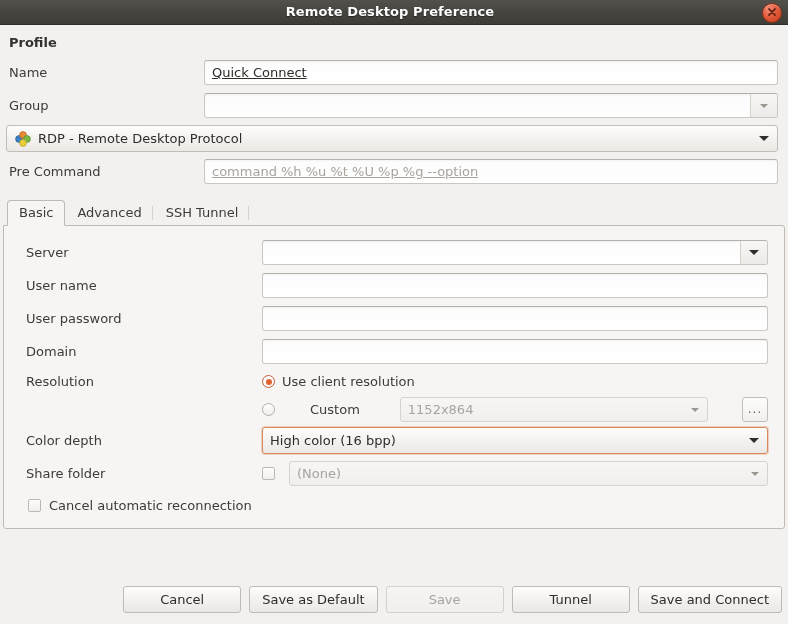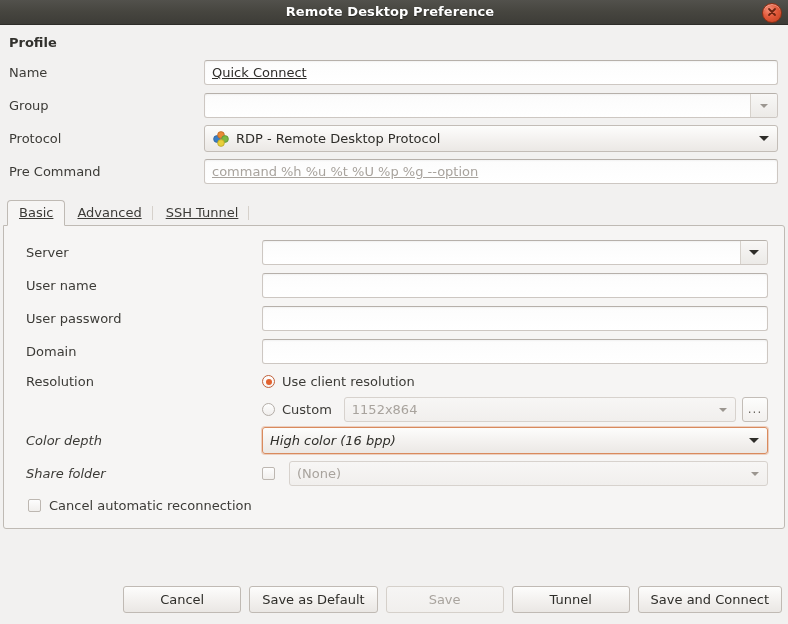--- a/index.html
+++ b/index.html
@@ -199,21 +199,20 @@
   .notebook {
     margin: 12px 3px 0 3px;
     position: relative;
   }
   .tabstrip {
     display: flex;
     height: 25px;
     position: relative;
     z-index: 2;
     padding-left: 4px;
-    text-decoration: underline;
   }
   .tab {
     font-size: 13px;
     padding: 4px 11px 5px 11px;
     color: #3c3b37;
     border: 1px solid transparent;
     border-bottom: none;
     border-radius: 4px 4px 0 0;
     cursor: pointer;
     line-height: 15px;
@@ -371,21 +370,20 @@
           <div class="combo-entry">
             <div class="ce-text"></div>
             <div class="ce-btn">
               <span class="arrow-down light"></span>
             </div>
           </div>
         </div>
       </div>
 
       <div class="row">
-        <div class="row-label">Protocol</div>
         <div class="row-field">
           <div class="combo">
             <svg class="proto-icon" viewBox="0 0 18 18">
               <circle cx="5" cy="9" r="3.4" fill="#3a7ec4" stroke="#2b5f96" stroke-width=".7"></circle>
               <circle cx="9" cy="5" r="3.4" fill="#e98a35" stroke="#b6631f" stroke-width=".7"></circle>
               <circle cx="13" cy="9" r="3.4" fill="#7cb843" stroke="#568a2c" stroke-width=".7"></circle>
               <circle cx="9" cy="13" r="3.4" fill="#e9cf3a" stroke="#b09e21" stroke-width=".7"></circle>
             </svg>
             <span class="combo-label">RDP - Remote Desktop Protocol</span>
             <span class="arrow-down"></span>
@@ -447,45 +445,45 @@
         <div class="row" style="height:27px;">
           <div class="row-label" style="width:250px;flex:0 0 250px;padding-left:14px;">Resolution</div>
           <div class="row-field" style="padding-right:8px;">
             <span class="radio checked"></span>
             <span class="opt-label">Use client resolution</span>
           </div>
         </div>
 
         <div class="row" style="height:29px;">
           <div class="row-label" style="width:250px;flex:0 0 250px;"></div>
-          <div class="row-field" style="padding-right:8px;">
+          <div class="row-field" style="padding-right:8px;gap:28px;">
             <span class="radio"></span>
             <span class="opt-label" style="margin-right:12px;">Custom</span>
             <div class="combo disabled" style="height:25px;">
               <span class="combo-label dim">1152x864</span>
               <span class="arrow-down light"></span>
             </div>
             <div class="dots-btn">
               <span>...</span>
             </div>
           </div>
         </div>
 
-        <div class="row" style="height:33px;font-style:italic;">
+        <div class="row" style="height:33px;">
           <div class="row-label" style="width:250px;flex:0 0 250px;padding-left:14px;">Color depth</div>
           <div class="row-field" style="padding-right:8px;">
             <div class="combo focused">
               <span class="combo-label">High color (16 bpp)</span>
               <span class="arrow-down"></span>
             </div>
           </div>
         </div>
 
         <div class="row" style="height:33px;">
-          <div class="row-label" style="width:250px;flex:0 0 250px;padding-left:14px;font-style:italic;">Share folder</div>
+          <div class="row-label" style="width:250px;flex:0 0 250px;padding-left:14px;">Share folder</div>
           <div class="row-field" style="padding-right:8px;">
             <span class="checkbox" style="margin-right:14px;"></span>
             <div class="combo disabled" style="height:25px;">
               <span class="combo-label dim">(None)</span>
               <span class="arrow-down light"></span>
             </div>
           </div>
         </div>
 
         <div class="row" style="height:30px;padding-left:16px;">

